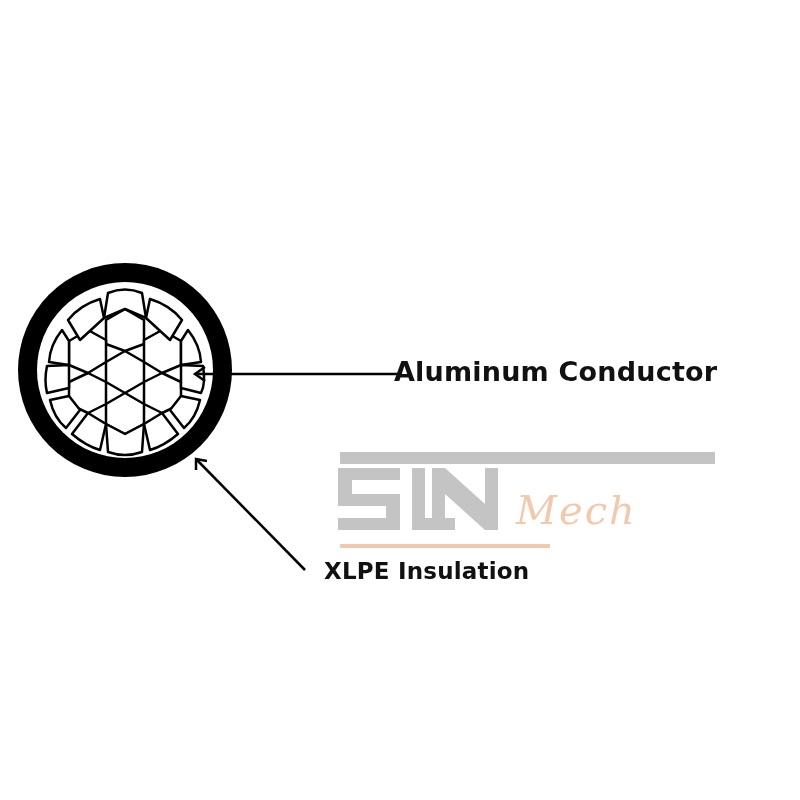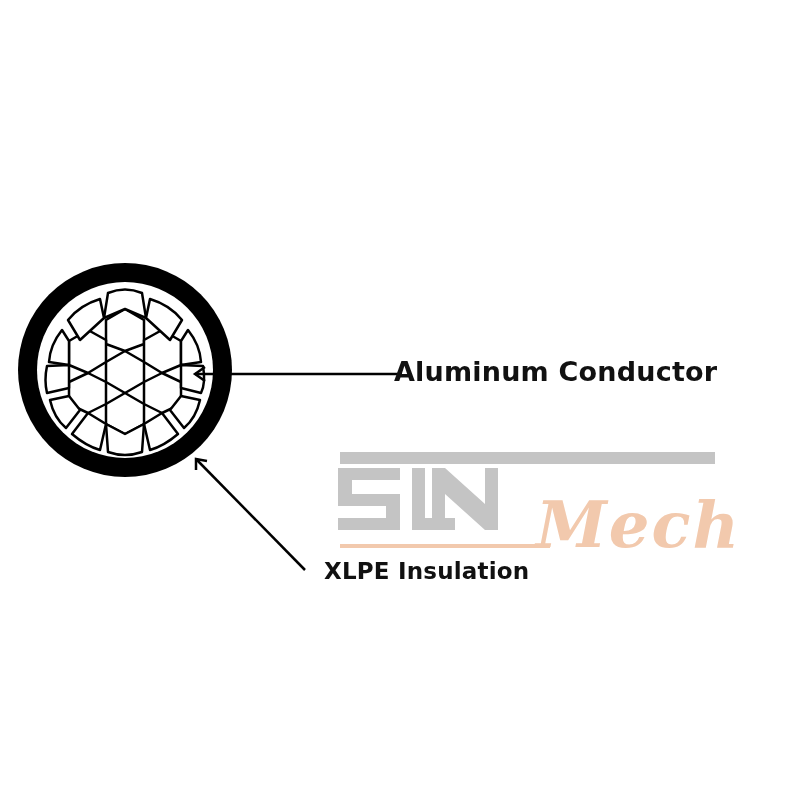--- a/index.html
+++ b/index.html
@@ -5,22 +5,22 @@
     html, body { margin: 0; padding: 0; background: #ffffff; }
     body { width: 800px; height: 800px; position: relative; overflow: hidden; font-family: "DejaVu Sans", sans-serif; }
     .canvas { position: absolute; left: 0; top: 0; width: 800px; height: 800px; }
     .label {
       position: absolute; color: #111; font-family: "DejaVu Sans", sans-serif;
       font-weight: bold; white-space: nowrap; letter-spacing: 0.2px;
     }
     .label-conductor { left: 394px; top: 356px; font-size: 27px; text-align: center; }
     .label-insulation { left: 324px; top: 558px; font-size: 23px; }
     .wm-mech {
-      position: absolute; left: 536px; top: 487px; font-family: "DejaVu Serif", serif;
-      font-style: italic; font-weight: bold; font-size: 64px; color: #f2c9ad; letter-spacing: 2px;
+      position: absolute; left: 516px; top: 487px; font-family: "DejaVu Serif", serif;
+      font-style: italic; font-weight: normal; font-size: 40px; color: #f2c9ad; letter-spacing: 2px;
     }
   </style>
 </head>
 <body>
 
 <svg class="canvas" viewBox="0 0 800 800" xmlns="http://www.w3.org/2000/svg">
 
   <g fill="#c4c4c4">
     <rect x="340" y="452" width="375" height="12"></rect>
 

